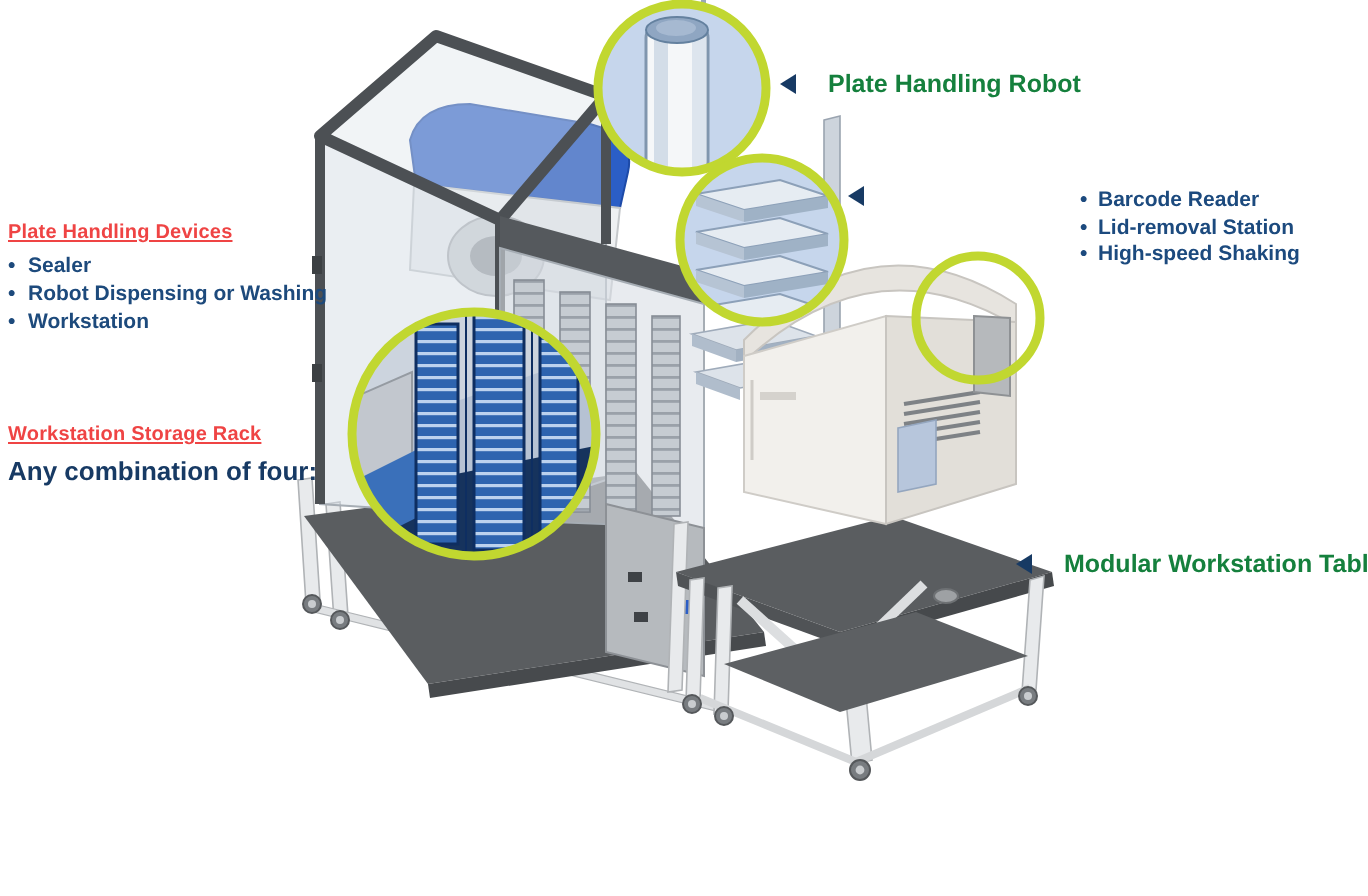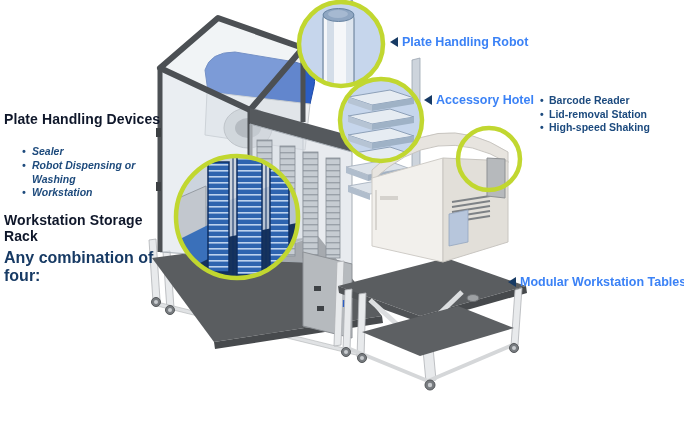--- a/index.html
+++ b/index.html
@@ -2,30 +2,30 @@
 <html><head>
 <meta charset="utf-8">
 <style>
   html,body{margin:0;padding:0;background:#fff;}
   #stage{position:relative;width:684px;height:448px;background:#ffffff;overflow:hidden;
          font-family:"Liberation Sans",sans-serif;}
   #scene{position:absolute;left:0;top:0;width:684px;height:448px;}
 
   
   .info-block{position:absolute;color:#173a64;}
-  .info-block h3{margin:0 0 5px 0;font-size:14px;font-weight:700;color:#0f172a;letter-spacing:.1px;}
-  .info-block .subtitle{display:block;font-size:16px;font-weight:700;color:#173a64;margin:1px 0 5px 0;}
-  .info-block ul{list-style:none;margin:18px;padding:0;font-style:italic;}
+  .info-block h3{margin:0 0 5px 0;font-size:10px;font-weight:700;color:#ef4444;letter-spacing:.1px;text-decoration:underline;}
+  .info-block .subtitle{display:block;font-size:13px;font-weight:700;color:#173a64;margin:1px 0 5px 0;}
+  .info-block ul{list-style:none;margin:0;padding:0;}
   .info-block li{position:relative;padding-left:10px;font-size:10.5px;font-weight:600;
                  color:#1d4a7c;line-height:13.8px;}
   .info-block li::before{content:"\2022";position:absolute;left:0;top:0;color:#1d4a7c;}
 
   
-  .callout-label{position:absolute;display:flex;align-items:center;gap:4px;
-                 font-size:12.5px;font-weight:700;color:#3b82f6;white-space:nowrap;}
+  .callout-label{position:absolute;display:flex;align-items:center;gap:16px;
+                 font-size:12.5px;font-weight:700;color:#15803d;white-space:nowrap;}
   .tri{width:0;height:0;border-top:5px solid transparent;border-bottom:5px solid transparent;
        border-right:8px solid #173a64;flex:0 0 auto;}
 
   .sub-list{position:absolute;list-style:none;margin:0;padding:0;width:150px;}
   .sub-list li{position:relative;padding-left:9px;font-size:10.5px;font-weight:600;
                color:#1c4a7e;line-height:13.5px;}
   .sub-list li::before{content:"\2022";position:absolute;left:0;top:0;}
 </style>
 </head>
 <body>
@@ -227,21 +227,20 @@
     <span class="subtitle">Any combination of four:</span>
   </div>
 
   <div class="callout-label" style="left:390px;top:35px;">
     <span class="tri"></span>
     <span>Plate Handling Robot</span>
   </div>
 
   <div class="callout-label" style="left:424px;top:93px;">
     <span class="tri"></span>
-    <span>Accessory Hotel</span>
   </div>
 
   <ul class="sub-list" style="left:540px;top:94px;">
     <li>Barcode Reader</li>
     <li>Lid-removal Station</li>
     <li>High-speed Shaking</li>
   </ul>
 
 
   <div class="callout-label" style="left:508px;top:275px;">

